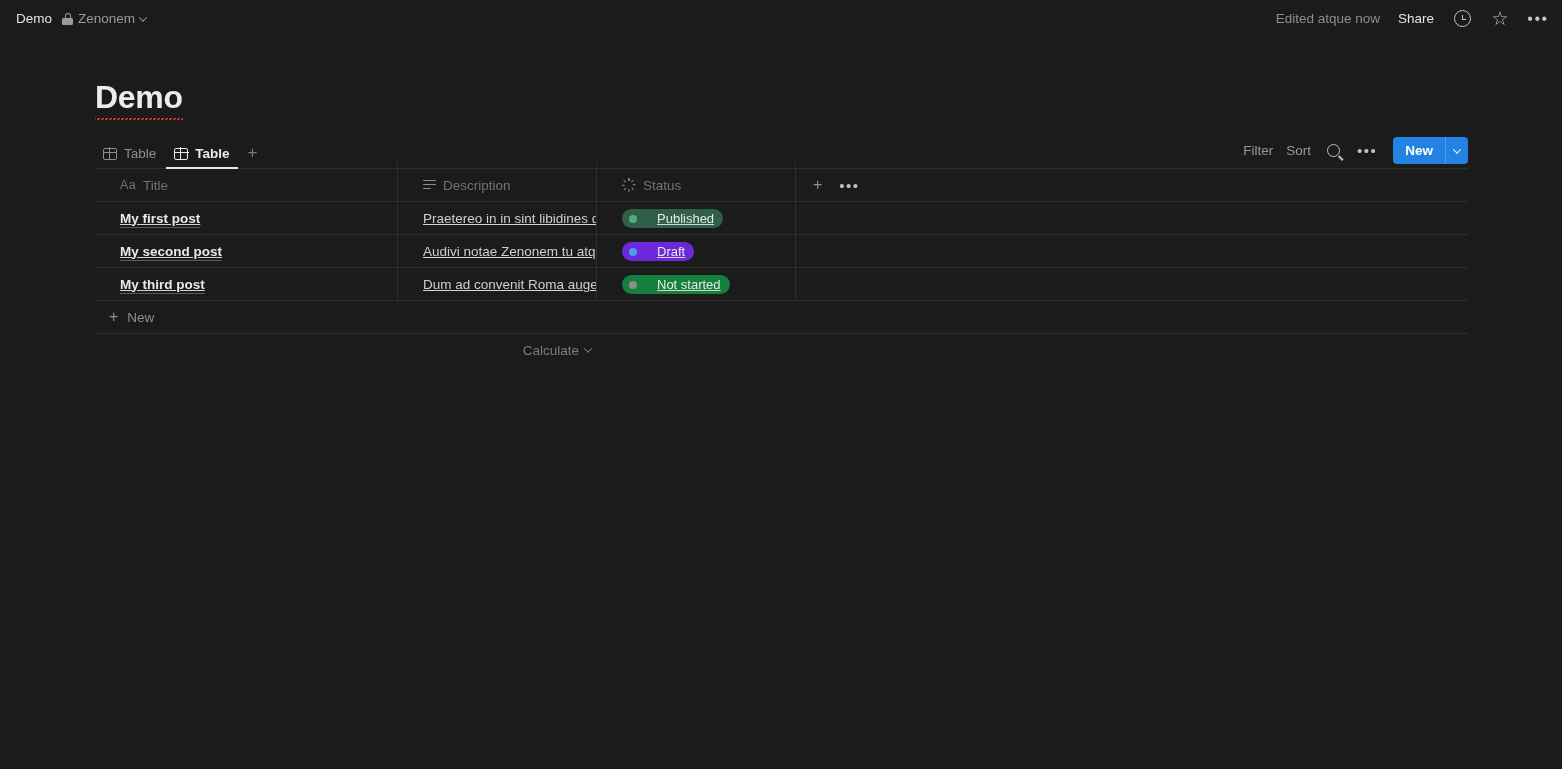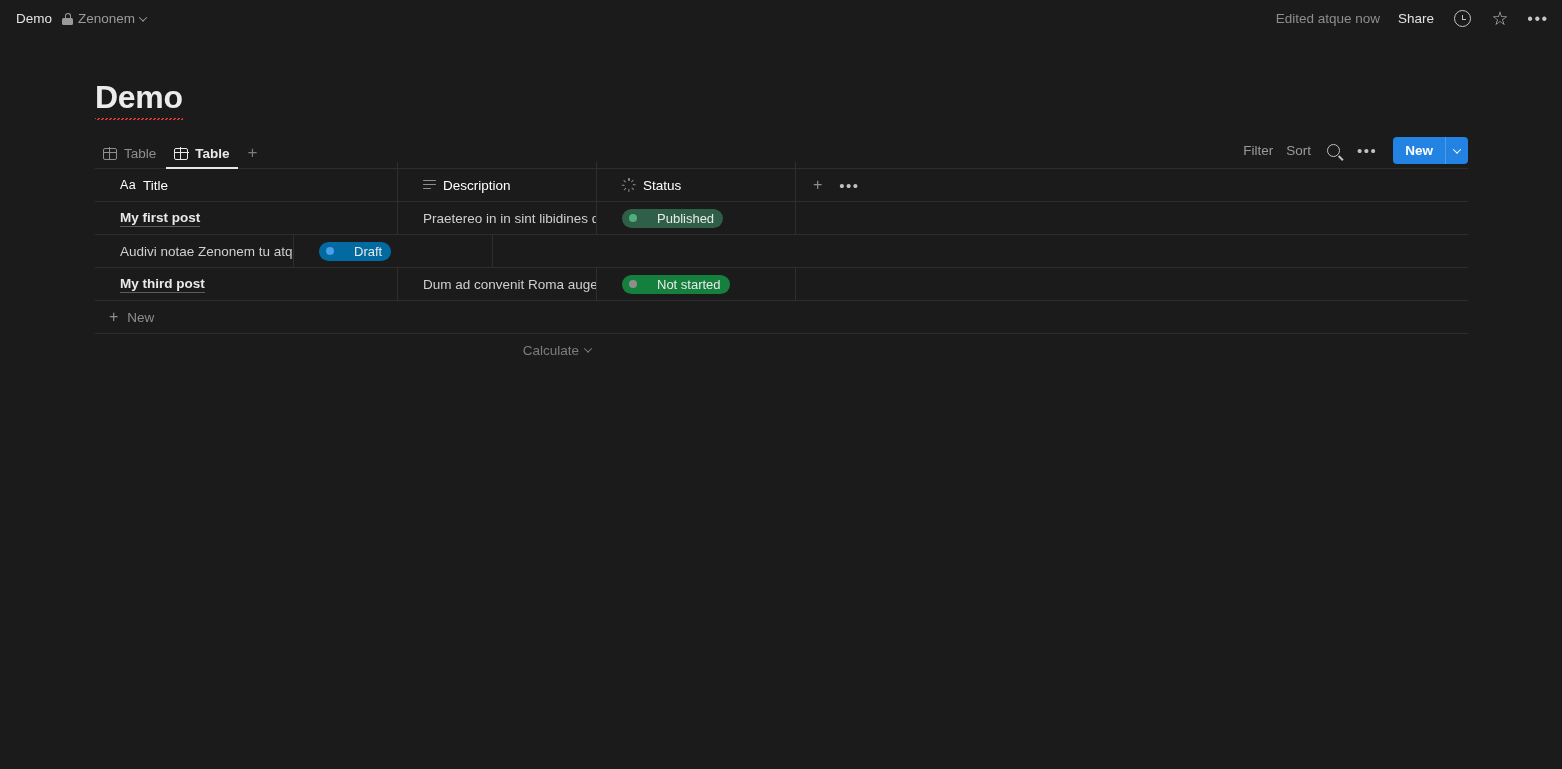--- a/index.html
+++ b/index.html
@@ -146,21 +146,21 @@
 
   
   .table { width: 1373px; font-size: 13.5px; }
   .thead {
     display: flex; height: 33px; align-items: center;
     border-bottom: 1px solid #2e2e2e;
   }
   .th {
     display: flex; align-items: center; gap: 7px;
     height: 46px; padding-left: 25px;
-    color: #ffffff;
+    color: #737373;
     border-right: 1px solid #2e2e2e;
     cursor: pointer;
   }
   .th.c-title { width: 303px; }
   .th.c-desc  { width: 199px; }
   .th.c-status{ width: 199px; }
   .th-actions {
     display: flex; align-items: center; gap: 17px;
     padding-left: 17px; color: #8e8e8c;
   }
@@ -174,23 +174,24 @@
   .lines-icon i:nth-child(2){ top:4px; width:13px; }
   .lines-icon i:nth-child(3){ top:8px; width:8px;  }
   .status-icon { width: 14px; height: 14px; position: relative; flex: none; }
   .status-icon i {
     position: absolute; left: 6.3px; top: 0;
     width: 1.4px; height: 3.2px; background: #8e8e8c; border-radius: 1px;
     transform-origin: 0.7px 7px;
   }
 
   .trow {
-    display: flex; align-items: center;
+    display: flex; 
     height: 33px;
     border-bottom: 1px solid #2e2e2e;
+    text-decoration: underline;
   }
   .td {
     height: 33px; display: flex; align-items: center;
     padding-left: 25px; padding-right: 6px;
     border-right: 1px solid #2e2e2e;
     overflow: hidden; white-space: nowrap;
   }
   .td.c-title { width: 303px; }
   .td.c-desc  { width: 199px; }
   .td.c-status{ width: 199px; }
@@ -336,25 +337,28 @@
       </div>
       <div class="td c-status">
         <span class="pill" style="background:#2f5f47">
           <span class="dot" style="background:#4caf7d"></span>
           <span>Published</span>
         </span>
       </div>
     </div>
 
     <div class="trow">
+      <div class="td c-title">
+        <span class="cell-title">My second post</span>
+      </div>
       <div class="td c-desc">
         <span class="cell-desc">Audivi notae Zenonem tu atque</span>
       </div>
       <div class="td c-status">
-        <span class="pill" style="background:#0369a1">
+        <span class="pill" style="background:#6d28d9">
           <span class="dot" style="background:#4a9eea"></span>
           <span>Draft</span>
         </span>
       </div>
     </div>
 
     <div class="trow">
       <div class="td c-title">
         <span class="cell-title">My third post</span>
       </div>

